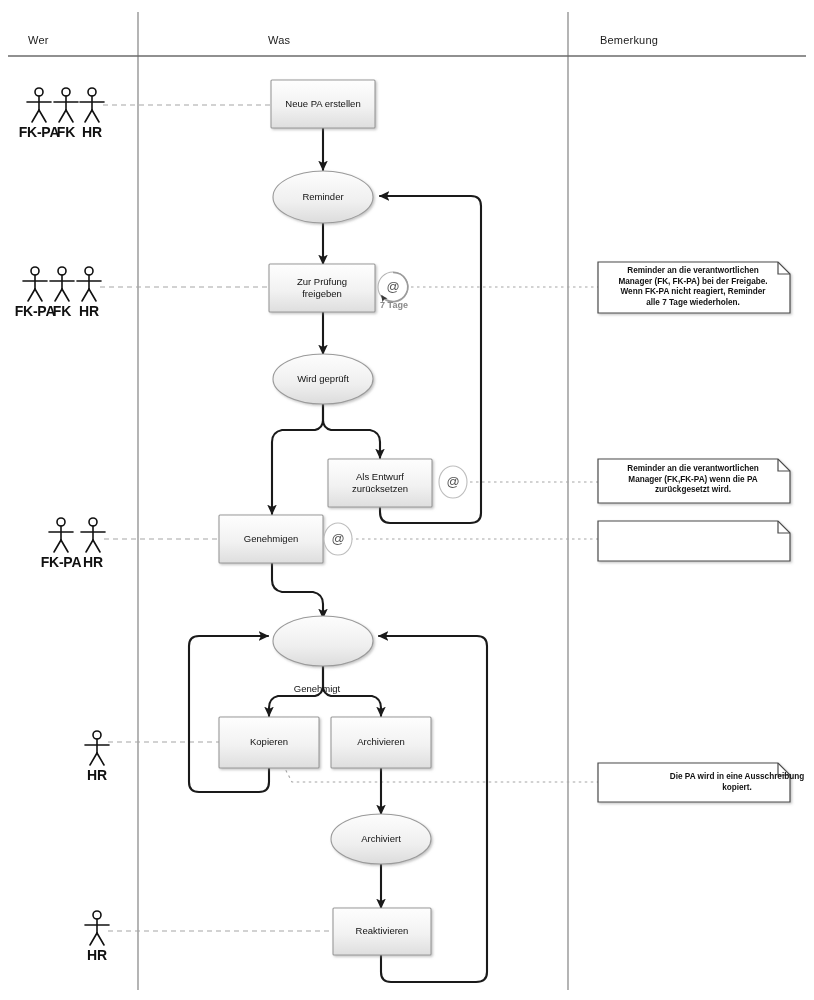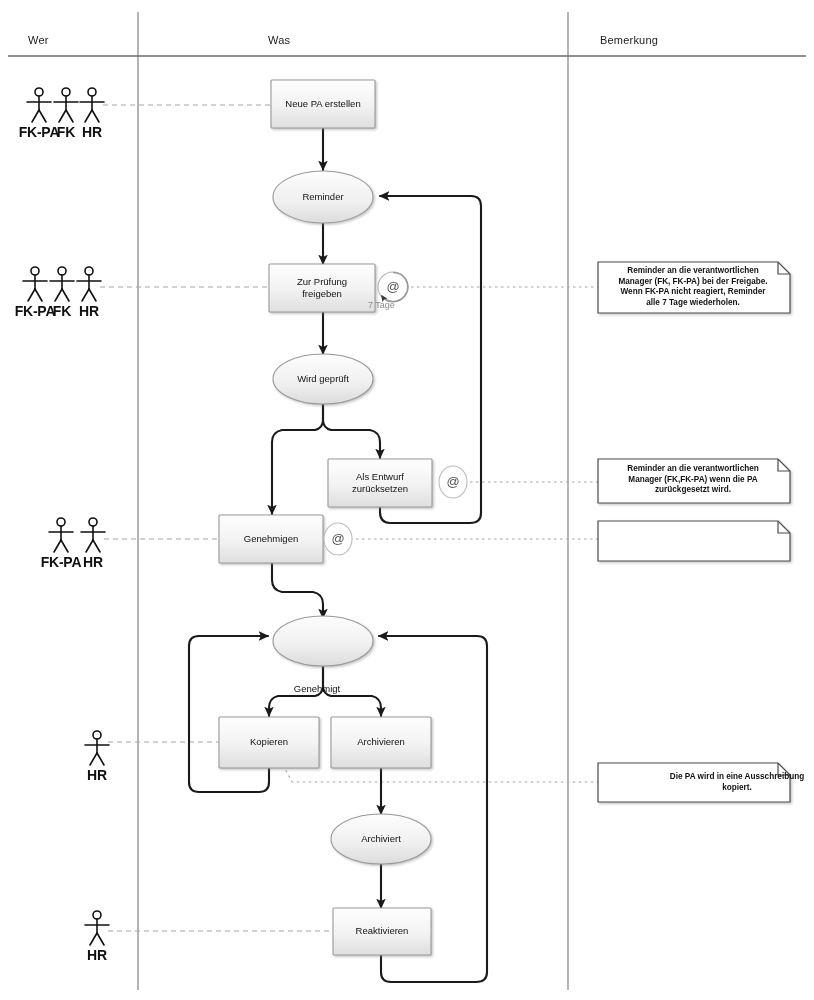--- a/index.html
+++ b/index.html
@@ -53,20 +53,22 @@
     font-size: 8.2px;
     color: #111111;
     text-align: center;
     line-height: 10.5px;
     font-weight: bold;
   }
   .reminder-sub {
     position: absolute;
     font-size: 9px;
     color: #8a8a8a;
+    text-align: center;
+    font-weight: bold;
   }
   .at-glyph {
     position: absolute;
     font-size: 13px;
     color: #555555;
     text-align: center;
   }
 </style>
 </head>
 <body>

